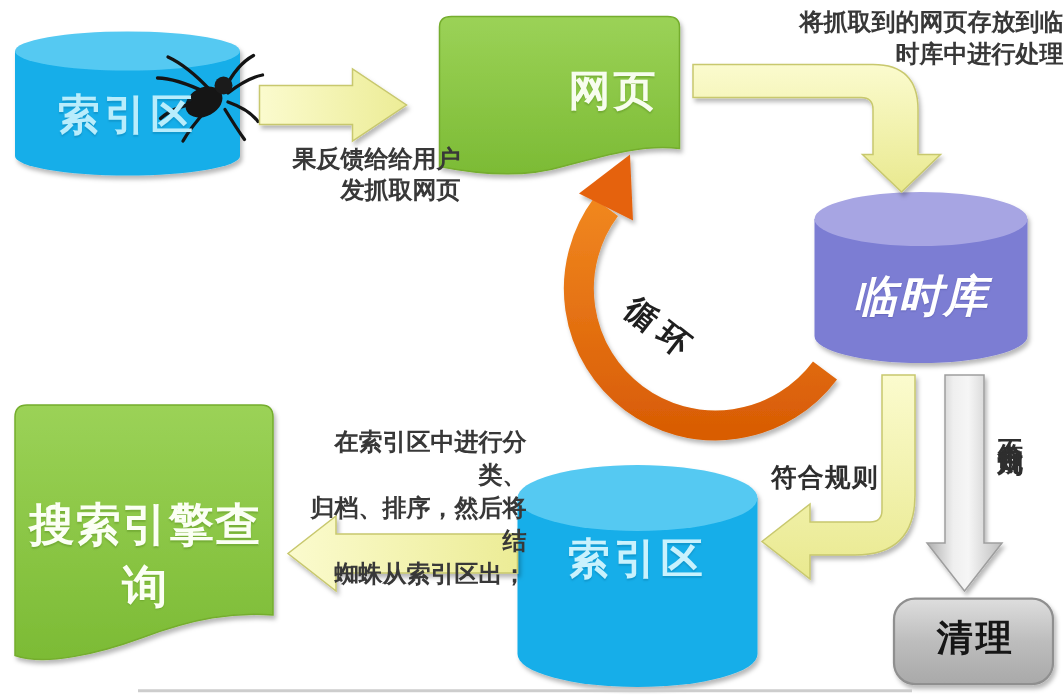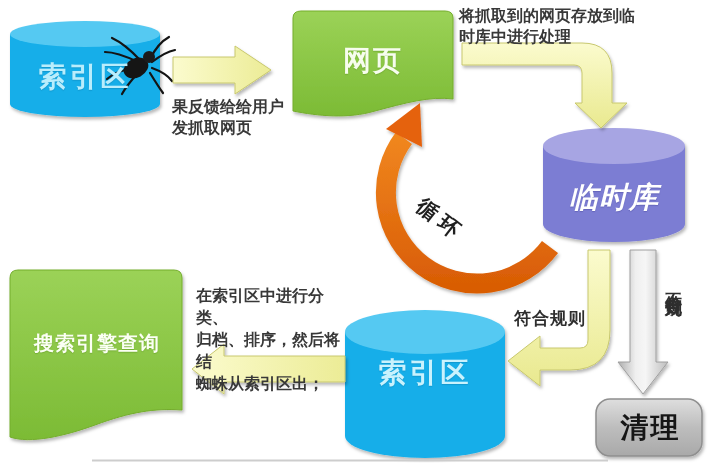--- a/index.html
+++ b/index.html
@@ -2,28 +2,28 @@
 <html><head>
 <meta charset="utf-8">
 <style>
   html,body{margin:0;padding:0;background:#ffffff;}
   .canvas{
     position:relative;width:709px;height:463px;background:#ffffff;overflow:hidden;
     font-family:"Liberation Sans","DejaVu Sans",sans-serif;
   }
   .canvas svg{position:absolute;left:0;top:0;}
   .label{position:absolute;white-space:pre-line;}
-  .note{font-size:16px;line-height:21px;color:#383838;font-weight:600;}
+  .note{font-size:16px;line-height:21px;color:#383838;font-weight:600;text-align:right;}
   .node-label{text-align:center;font-weight:600;}
   .lbl-index-top   {left:10px;  top:58px;  width:150px;font-size:28px;letter-spacing:3px;color:#b9edfc;text-shadow:0 1px 1px rgba(0,90,130,.25);}
-  .lbl-webpage     {left:293px; top:42px;  width:160px;font-size:28px;letter-spacing:2px;color:#f7fdee;text-shadow:0 1px 1px rgba(70,120,20,.3);}
+  .lbl-webpage     {left:293px; top:42px;  width:160px;font-size:28px;letter-spacing:2px;color:#f7fdee;text-shadow:0 1px 1px rgba(70,120,20,.3);padding-left:36px;}
   .lbl-tempdb      {left:543px; top:178px; width:142px;font-size:29px;letter-spacing:1px;color:#ffffff;text-shadow:0 1px 1px rgba(60,60,140,.35);font-style:italic;}
   .lbl-index-bottom{left:345px; top:354px; width:160px;font-size:28px;letter-spacing:3px;color:#c9f2fd;text-shadow:0 1px 1px rgba(0,90,130,.25);}
-  .lbl-query       {left:12px;  top:330px; width:170px;font-size:20px;letter-spacing:1px;color:#fbfff4;text-shadow:0 1px 1px rgba(70,120,20,.3);}
-  .lbl-cleanup     {left:596px; top:409px; width:109px;font-size:28px;letter-spacing:2px;color:#161616;}
+  .lbl-query       {left:12px;  top:330px; width:170px;font-size:30px;letter-spacing:1px;color:#fbfff4;text-shadow:0 1px 1px rgba(70,120,20,.3);}
+  .lbl-cleanup     {left:596px; top:409px; width:109px;font-size:24px;letter-spacing:2px;color:#161616;}
   .note-store {left:459px;top:5px;  width:250px;}
   .note-spider{left:172px;top:96px; width:135px;}
   .note-sort  {left:196px;top:285px;width:155px;line-height:22px;}
   .lbl-match  {left:514px;top:307px;font-size:17px;font-weight:600;color:#2e2e2e;letter-spacing:1px;text-align:center;}
   .lbl-nomatch{left:662px;top:279px;font-size:17px;font-weight:600;color:#2e2e2e;writing-mode:vertical-rl;letter-spacing:2px;}
   .lbl-loop   {left:428px;top:192px;font-size:21px;font-weight:600;color:#1f1f1f;letter-spacing:6px;transform:rotate(38deg);transform-origin:left top;}
 </style>
 </head>
 <body>
 

